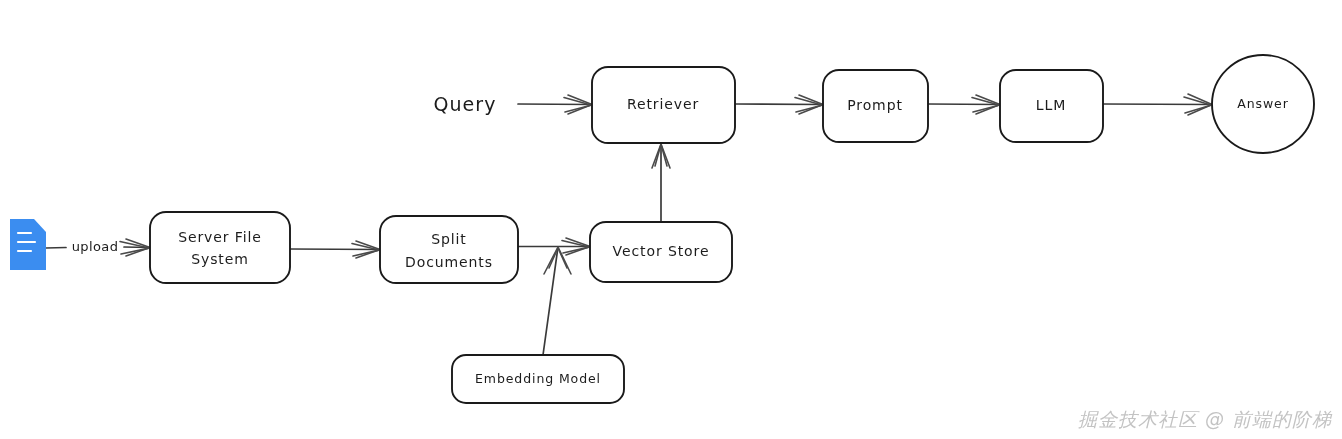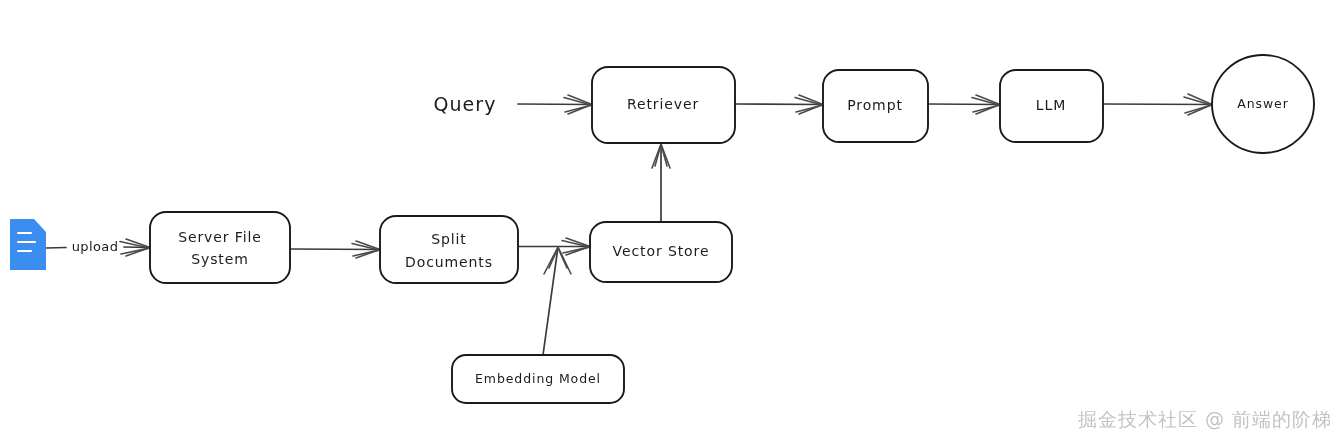--- a/index.html
+++ b/index.html
@@ -84,20 +84,21 @@
   #watermark {
     position: absolute;
     right: 10px;
     bottom: 6px;
     font-family: "DejaVu Sans", sans-serif;
     font-size: 19px;
     color: #c3c3c3;
     letter-spacing: 1px;
     white-space: nowrap;
     user-select: none;
+    font-style: italic;
   }
 </style>
 </head>
 <body>
 
 <div id="canvas">
 
   <svg id="diagram-svg" viewBox="0 0 1342 439" xmlns="http://www.w3.org/2000/svg">
 
     <g>

